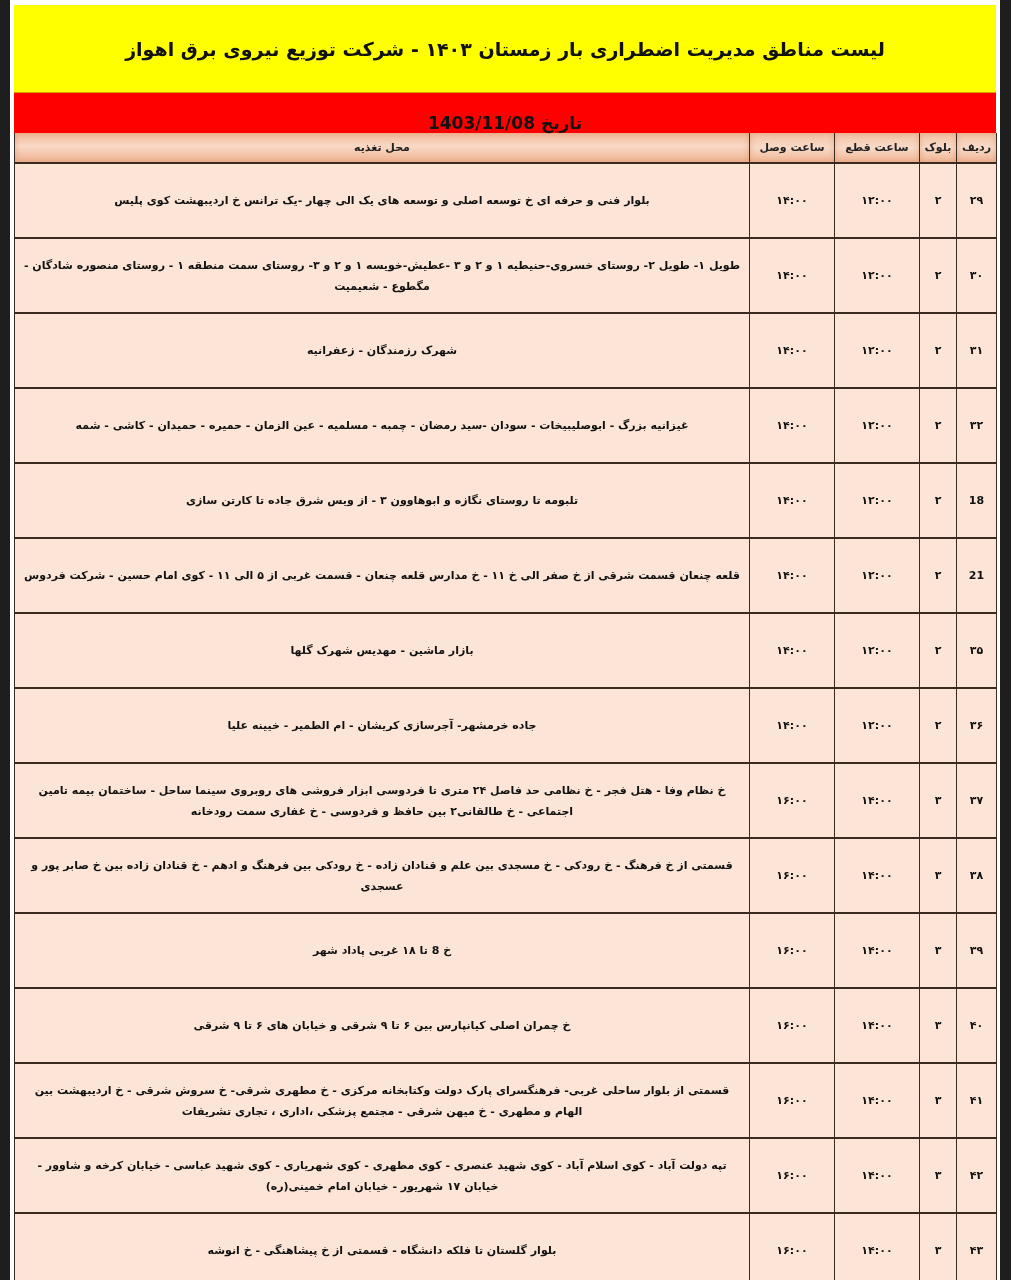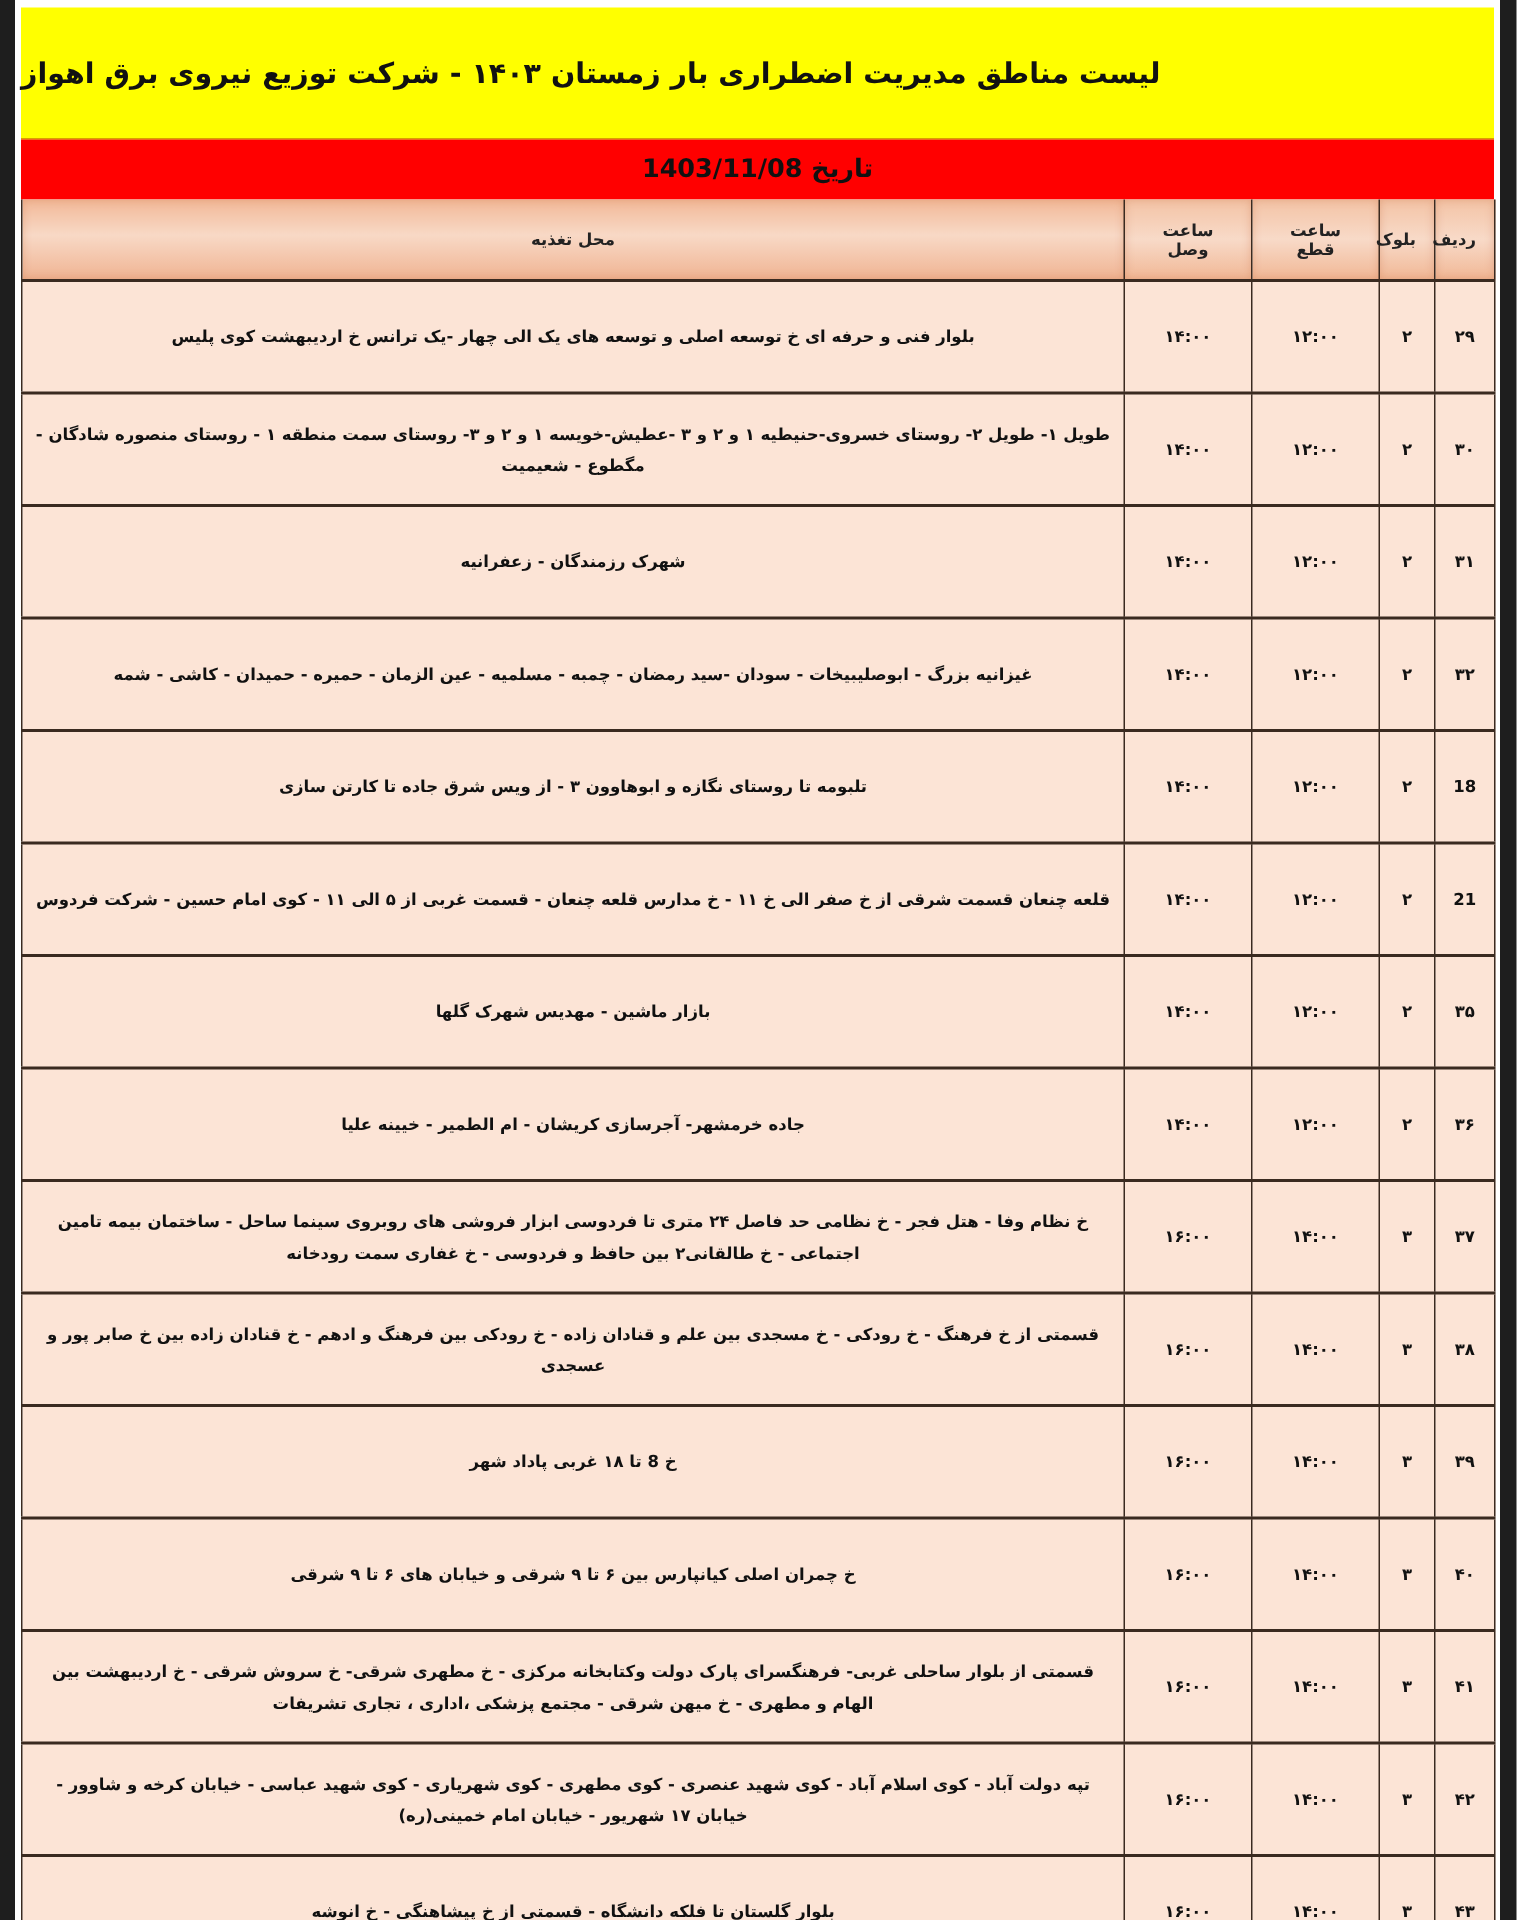--- a/index.html
+++ b/index.html
@@ -7,39 +7,39 @@
     width: 1011px; height: 1280px; background: #1e1e1e; position: relative; overflow: hidden;
     font-family: "DejaVu Sans", "Liberation Sans", sans-serif;
   }
   .page {
     position: absolute; left: 10px; top: 0; width: 990px; height: 1280px; background: #ffffff;
   }
   .sheet {
     position: absolute; left: 4px; top: 5px; width: 982px;
   }
   .title-band {
-    height: 87px; background: #ffff00; display: flex; align-items: center; justify-content: flex-start;
+    height: 87px; background: #ffff00; display: flex; align-items: center; justify-content: center;
     border-bottom: 1px solid #d9a000;
   }
   .title-band span {
     font-weight: bold; font-size: 19px; color: #111; direction: rtl;
   }
   .date-band {
-    height: 40px; background: #ff0000; display: flex; align-items: center; justify-content: center;
+    height: 40px; background: #ff0000; display: flex; align-items: flex-end; justify-content: center;
   }
   .date-band span {
     font-weight: bold; font-size: 17px; color: #111; direction: rtl;
   }
   table.grid {
     border-collapse: collapse; width: 982px; direction: rtl; table-layout: fixed;
   }
   table.grid th {
     height: 29px; font-size: 11px; font-weight: bold; color: #222;
     background: linear-gradient(to bottom, #f3c3a5 0%, #f8dac8 50%, #f1b896 100%);
-    border: 1px solid #3a2a20; border-top: none; padding: 12px;
+    border: 1px solid #3a2a20; border-top: none; padding: 0;
     box-shadow: inset 0 0 6px rgba(210,130,90,0.45);
   }
   table.grid th.desc { background: linear-gradient(to bottom, #f2b897 0%, #f8d9c6 45%, #f0b493 100%); }
   table.grid td {
     height: 73px; background: #fce4d6; border: 1px solid #3a2a20; padding: 0 6px;
     font-size: 11px; font-weight: bold; color: #111; text-align: center; vertical-align: middle;
     line-height: 21px;
   }
   table.grid tr { border-bottom: 2px solid #3a2a20; }
   td.num { font-size: 12px; }

